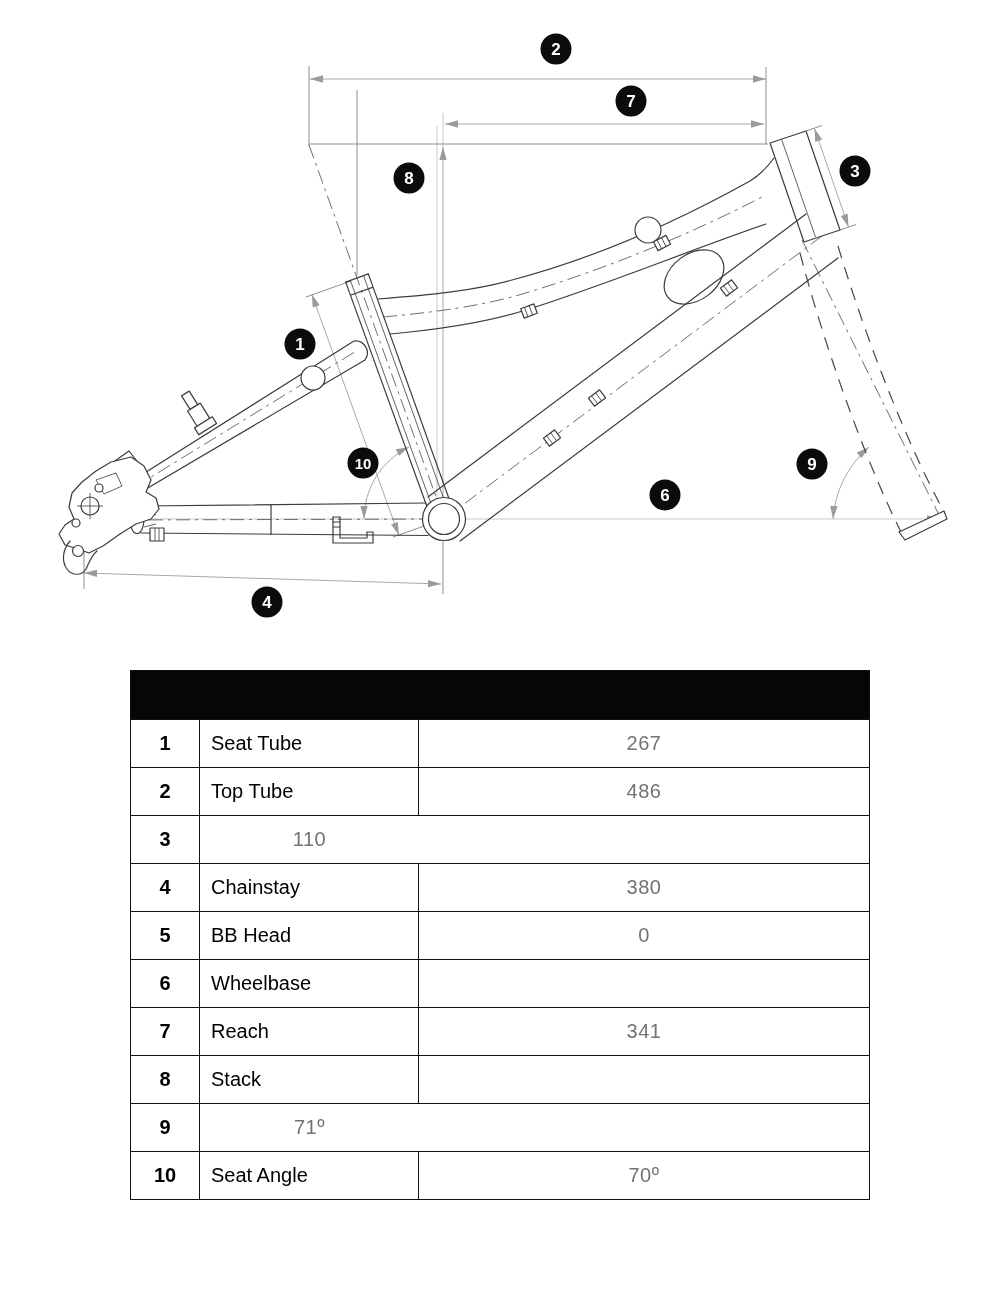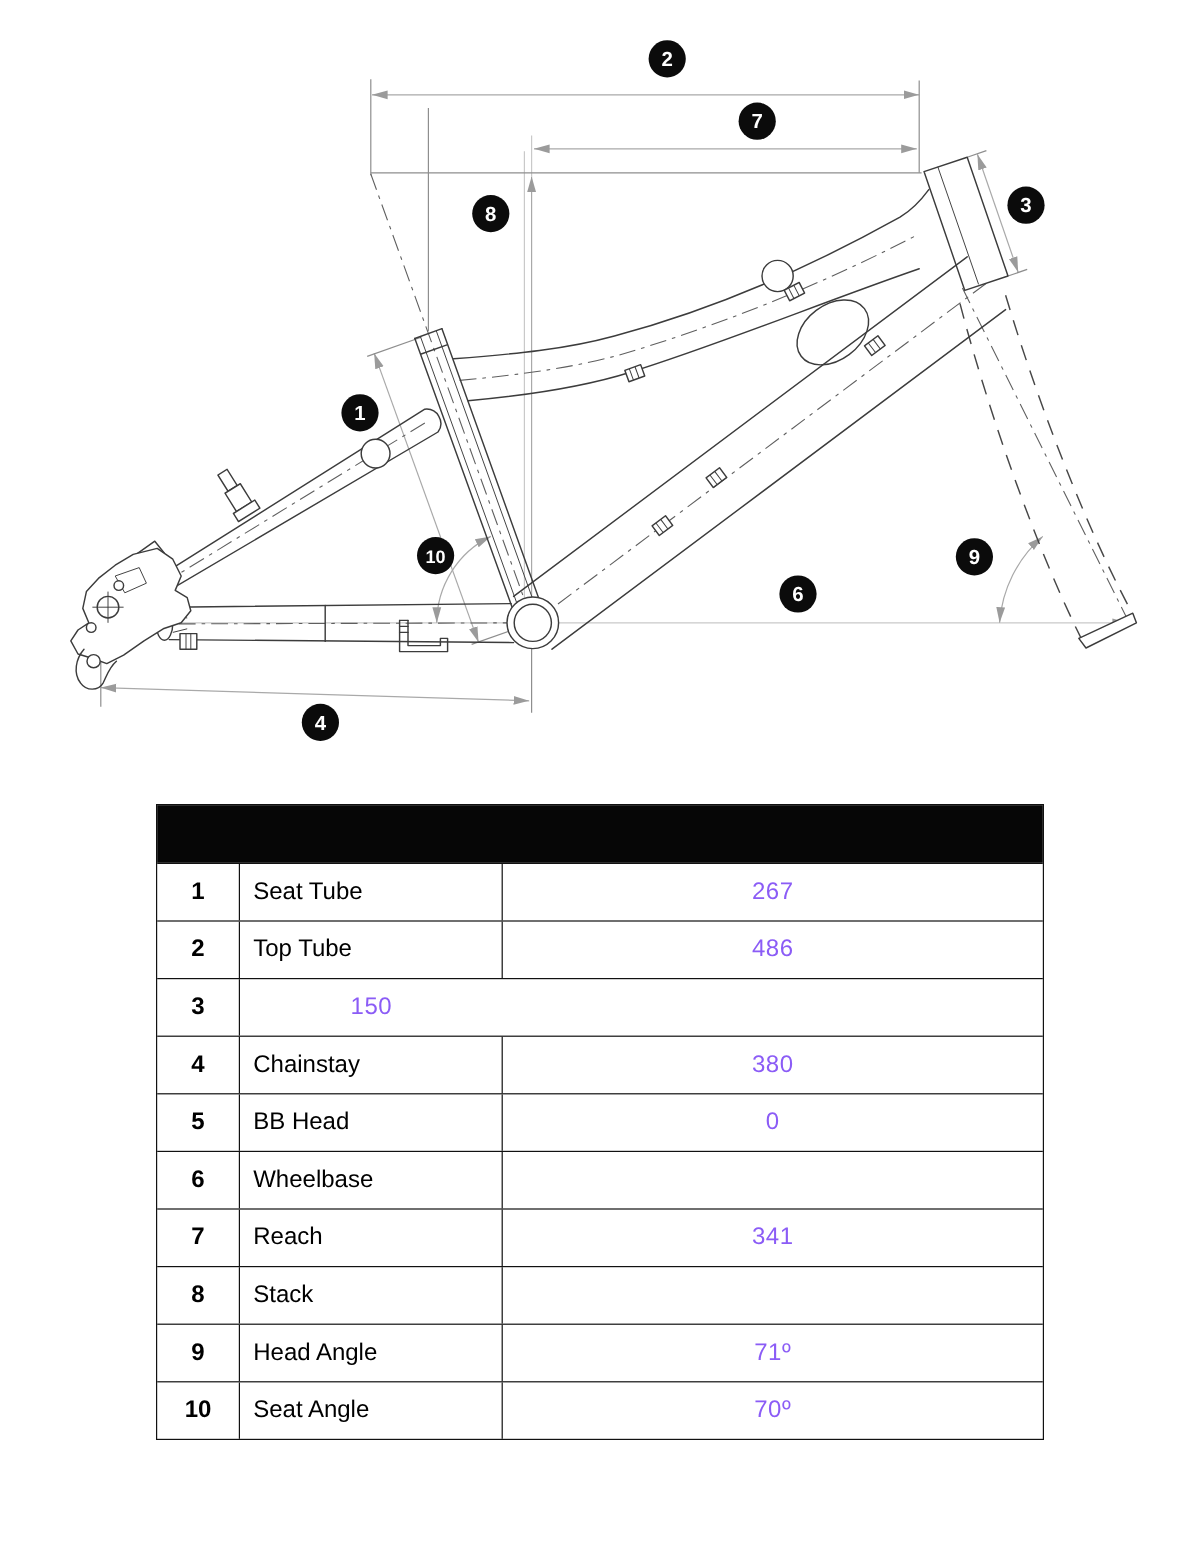--- a/index.html
+++ b/index.html
@@ -8,21 +8,21 @@
   .diagram-svg{position:absolute;left:0;top:0;}
   
   .geo-table{position:absolute;left:130px;top:670px;width:740px;box-sizing:border-box;
              border:1.5px solid #111;background:#fff;}
   .geo-header{height:48px;background:#060606;}
   .geo-row{display:grid;grid-template-columns:69px 219px 1fr;height:48px;
            border-top:1.2px solid #111;box-sizing:border-box;}
   .cell{display:flex;align-items:center;box-sizing:border-box;font-size:20px;color:#000;}
   .cell-num{justify-content:center;font-weight:bold;border-right:1.2px solid #111;}
   .cell-label{padding-left:11px;font-weight:normal;border-right:1.2px solid #111;}
-  .cell-value{justify-content:center;font-weight:normal;color:#8b5cf6;letter-spacing:.5px;}
+  .cell-value{justify-content:center;font-weight:normal;color:#737373;letter-spacing:.5px;}
   
   .frame{stroke:#3c3c3c;stroke-width:1.2;fill:none;stroke-linejoin:round;stroke-linecap:round;}
   .framefill{stroke:#3c3c3c;stroke-width:1.2;fill:#fff;stroke-linejoin:round;}
   .thin{stroke:#3c3c3c;stroke-width:.8;fill:none;}
   .dim{stroke:#a9a9a9;stroke-width:1;fill:none;}
   .dimlight{stroke:#c9c9c9;stroke-width:1;fill:none;}
   .ext{stroke:#8e8e8e;stroke-width:1;fill:none;}
   .ctr{stroke:#5f5f5f;stroke-width:.9;fill:none;stroke-dasharray:14 5 3 5;}
   .forkdash{stroke:#474747;stroke-width:1.2;fill:none;stroke-dasharray:13 9;}
   .badge-circle{fill:#0b0b0b;}
@@ -227,21 +227,21 @@
       <div class="cell cell-label">Seat Tube</div>
       <div class="cell cell-value">267</div>
     </div>
     <div class="geo-row">
       <div class="cell cell-num">2</div>
       <div class="cell cell-label">Top Tube</div>
       <div class="cell cell-value">486</div>
     </div>
     <div class="geo-row">
       <div class="cell cell-num">3</div>
-      <div class="cell cell-value">150</div>
+      <div class="cell cell-value">110</div>
     </div>
     <div class="geo-row">
       <div class="cell cell-num">4</div>
       <div class="cell cell-label">Chainstay</div>
       <div class="cell cell-value">380</div>
     </div>
     <div class="geo-row">
       <div class="cell cell-num">5</div>
       <div class="cell cell-label">BB Head</div>
       <div class="cell cell-value">0</div>
@@ -254,21 +254,20 @@
       <div class="cell cell-num">7</div>
       <div class="cell cell-label">Reach</div>
       <div class="cell cell-value">341</div>
     </div>
     <div class="geo-row">
       <div class="cell cell-num">8</div>
       <div class="cell cell-label">Stack</div>
     </div>
     <div class="geo-row">
       <div class="cell cell-num">9</div>
-      <div class="cell cell-label">Head Angle</div>
       <div class="cell cell-value">71º</div>
     </div>
     <div class="geo-row">
       <div class="cell cell-num">10</div>
       <div class="cell cell-label">Seat Angle</div>
       <div class="cell cell-value">70º</div>
     </div>
   </div>
 
 </div>

